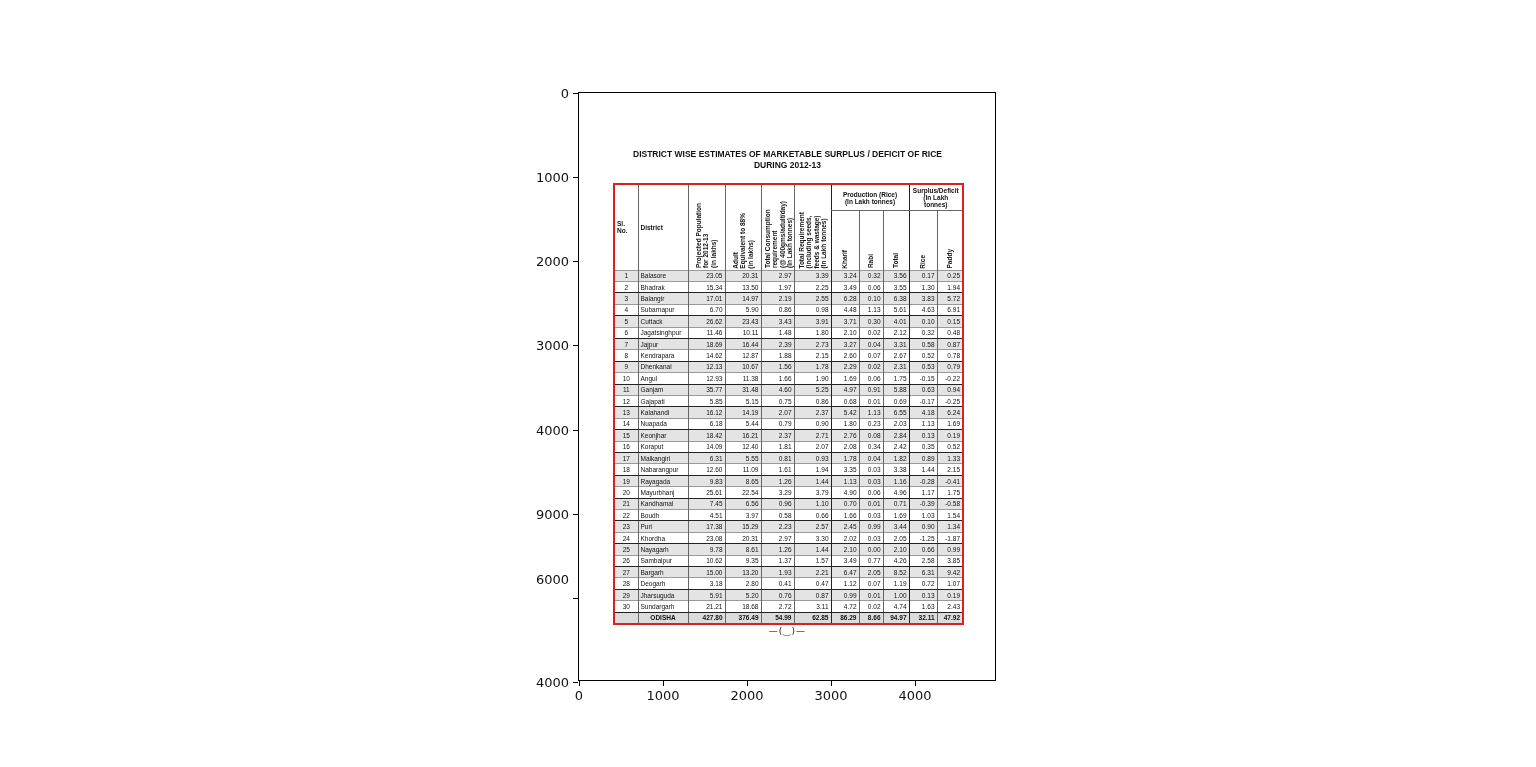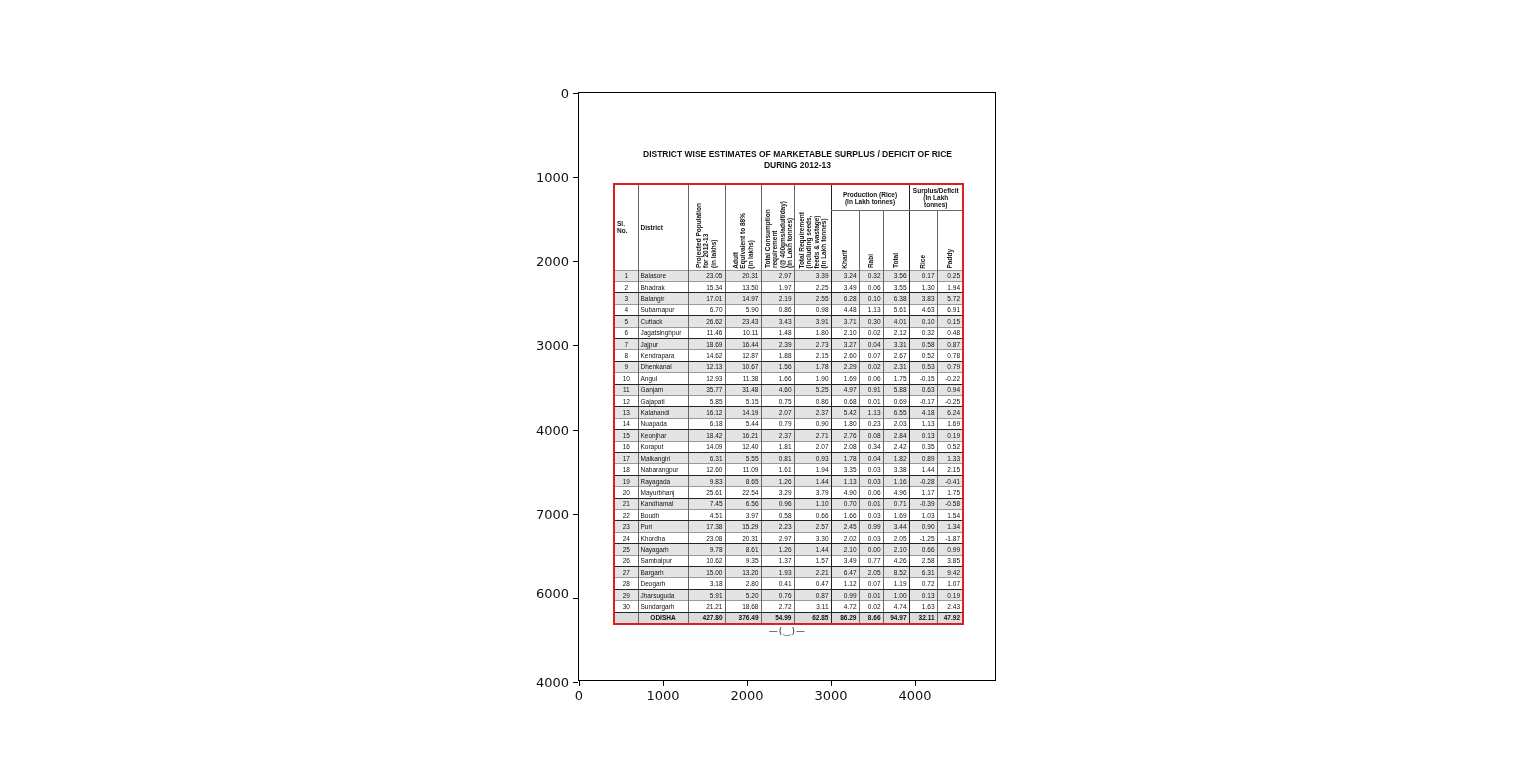--- a/index.html
+++ b/index.html
@@ -14,21 +14,21 @@
   }
   .ytick-mark{position:absolute;left:-6px;width:5px;height:1px;background:#000;}
   .ytick-label{position:absolute;right:calc(100% + 10px);transform:translateY(-50%);
     font-size:13px;color:#111;white-space:nowrap;}
   .xtick-mark{position:absolute;bottom:-6px;width:1px;height:5px;background:#000;}
   .xtick-label{position:absolute;top:calc(100% + 8px);transform:translateX(-50%);
     font-size:13px;color:#111;white-space:nowrap;}
 
   
   .doc-title{
-    position:absolute;left:44px;top:56px;width:349px;text-align:center;
+    position:absolute;left:34px;top:56px;width:349px;text-align:center;
     font-family:"Liberation Sans",sans-serif;font-weight:bold;font-size:8.5px;
     line-height:1.3;color:#111;white-space:pre-line;
   }
   table.rice{
     position:absolute;left:34px;top:90px;width:349px;height:440px;
     border-collapse:collapse;table-layout:fixed;
     font-family:"Liberation Sans",sans-serif;font-size:6.5px;color:#111;
     border:2px solid #dd1f1f;
   }
   table.rice th, table.rice td{
@@ -528,23 +528,23 @@
     <div class="ytick-label" style="top: 0px;">0</div>
     <div class="ytick-mark" style="top: 84.1429px;"></div>
     <div class="ytick-label" style="top: 84.1429px;">1000</div>
     <div class="ytick-mark" style="top: 168.286px;"></div>
     <div class="ytick-label" style="top: 168.286px;">2000</div>
     <div class="ytick-mark" style="top: 252.429px;"></div>
     <div class="ytick-label" style="top: 252.429px;">3000</div>
     <div class="ytick-mark" style="top: 336.571px;"></div>
     <div class="ytick-label" style="top: 336.571px;">4000</div>
     <div class="ytick-mark" style="top: 420.714px;"></div>
-    <div class="ytick-label" style="top: 420.714px;">7000</div>
+    <div class="ytick-label" style="top: 420.714px;">9000</div>
     <div class="ytick-mark" style="top: 504.857px;"></div>
-    <div class="ytick-label" style="top: 500px;">6000</div>
+    <div class="ytick-label" style="top: 486px;">6000</div>
     <div class="ytick-mark" style="top: 589px;"></div>
     <div class="ytick-label" style="top: 589px;">4000</div>
     <div class="xtick-mark" style="left: 0px;"></div>
     <div class="xtick-label" style="left: 0px;">0</div>
     <div class="xtick-mark" style="left: 84.0032px;"></div>
     <div class="xtick-label" style="left: 84.0032px;">1000</div>
     <div class="xtick-mark" style="left: 168.006px;"></div>
     <div class="xtick-label" style="left: 168.006px;">2000</div>
     <div class="xtick-mark" style="left: 252.01px;"></div>
     <div class="xtick-label" style="left: 252.01px;">3000</div>

